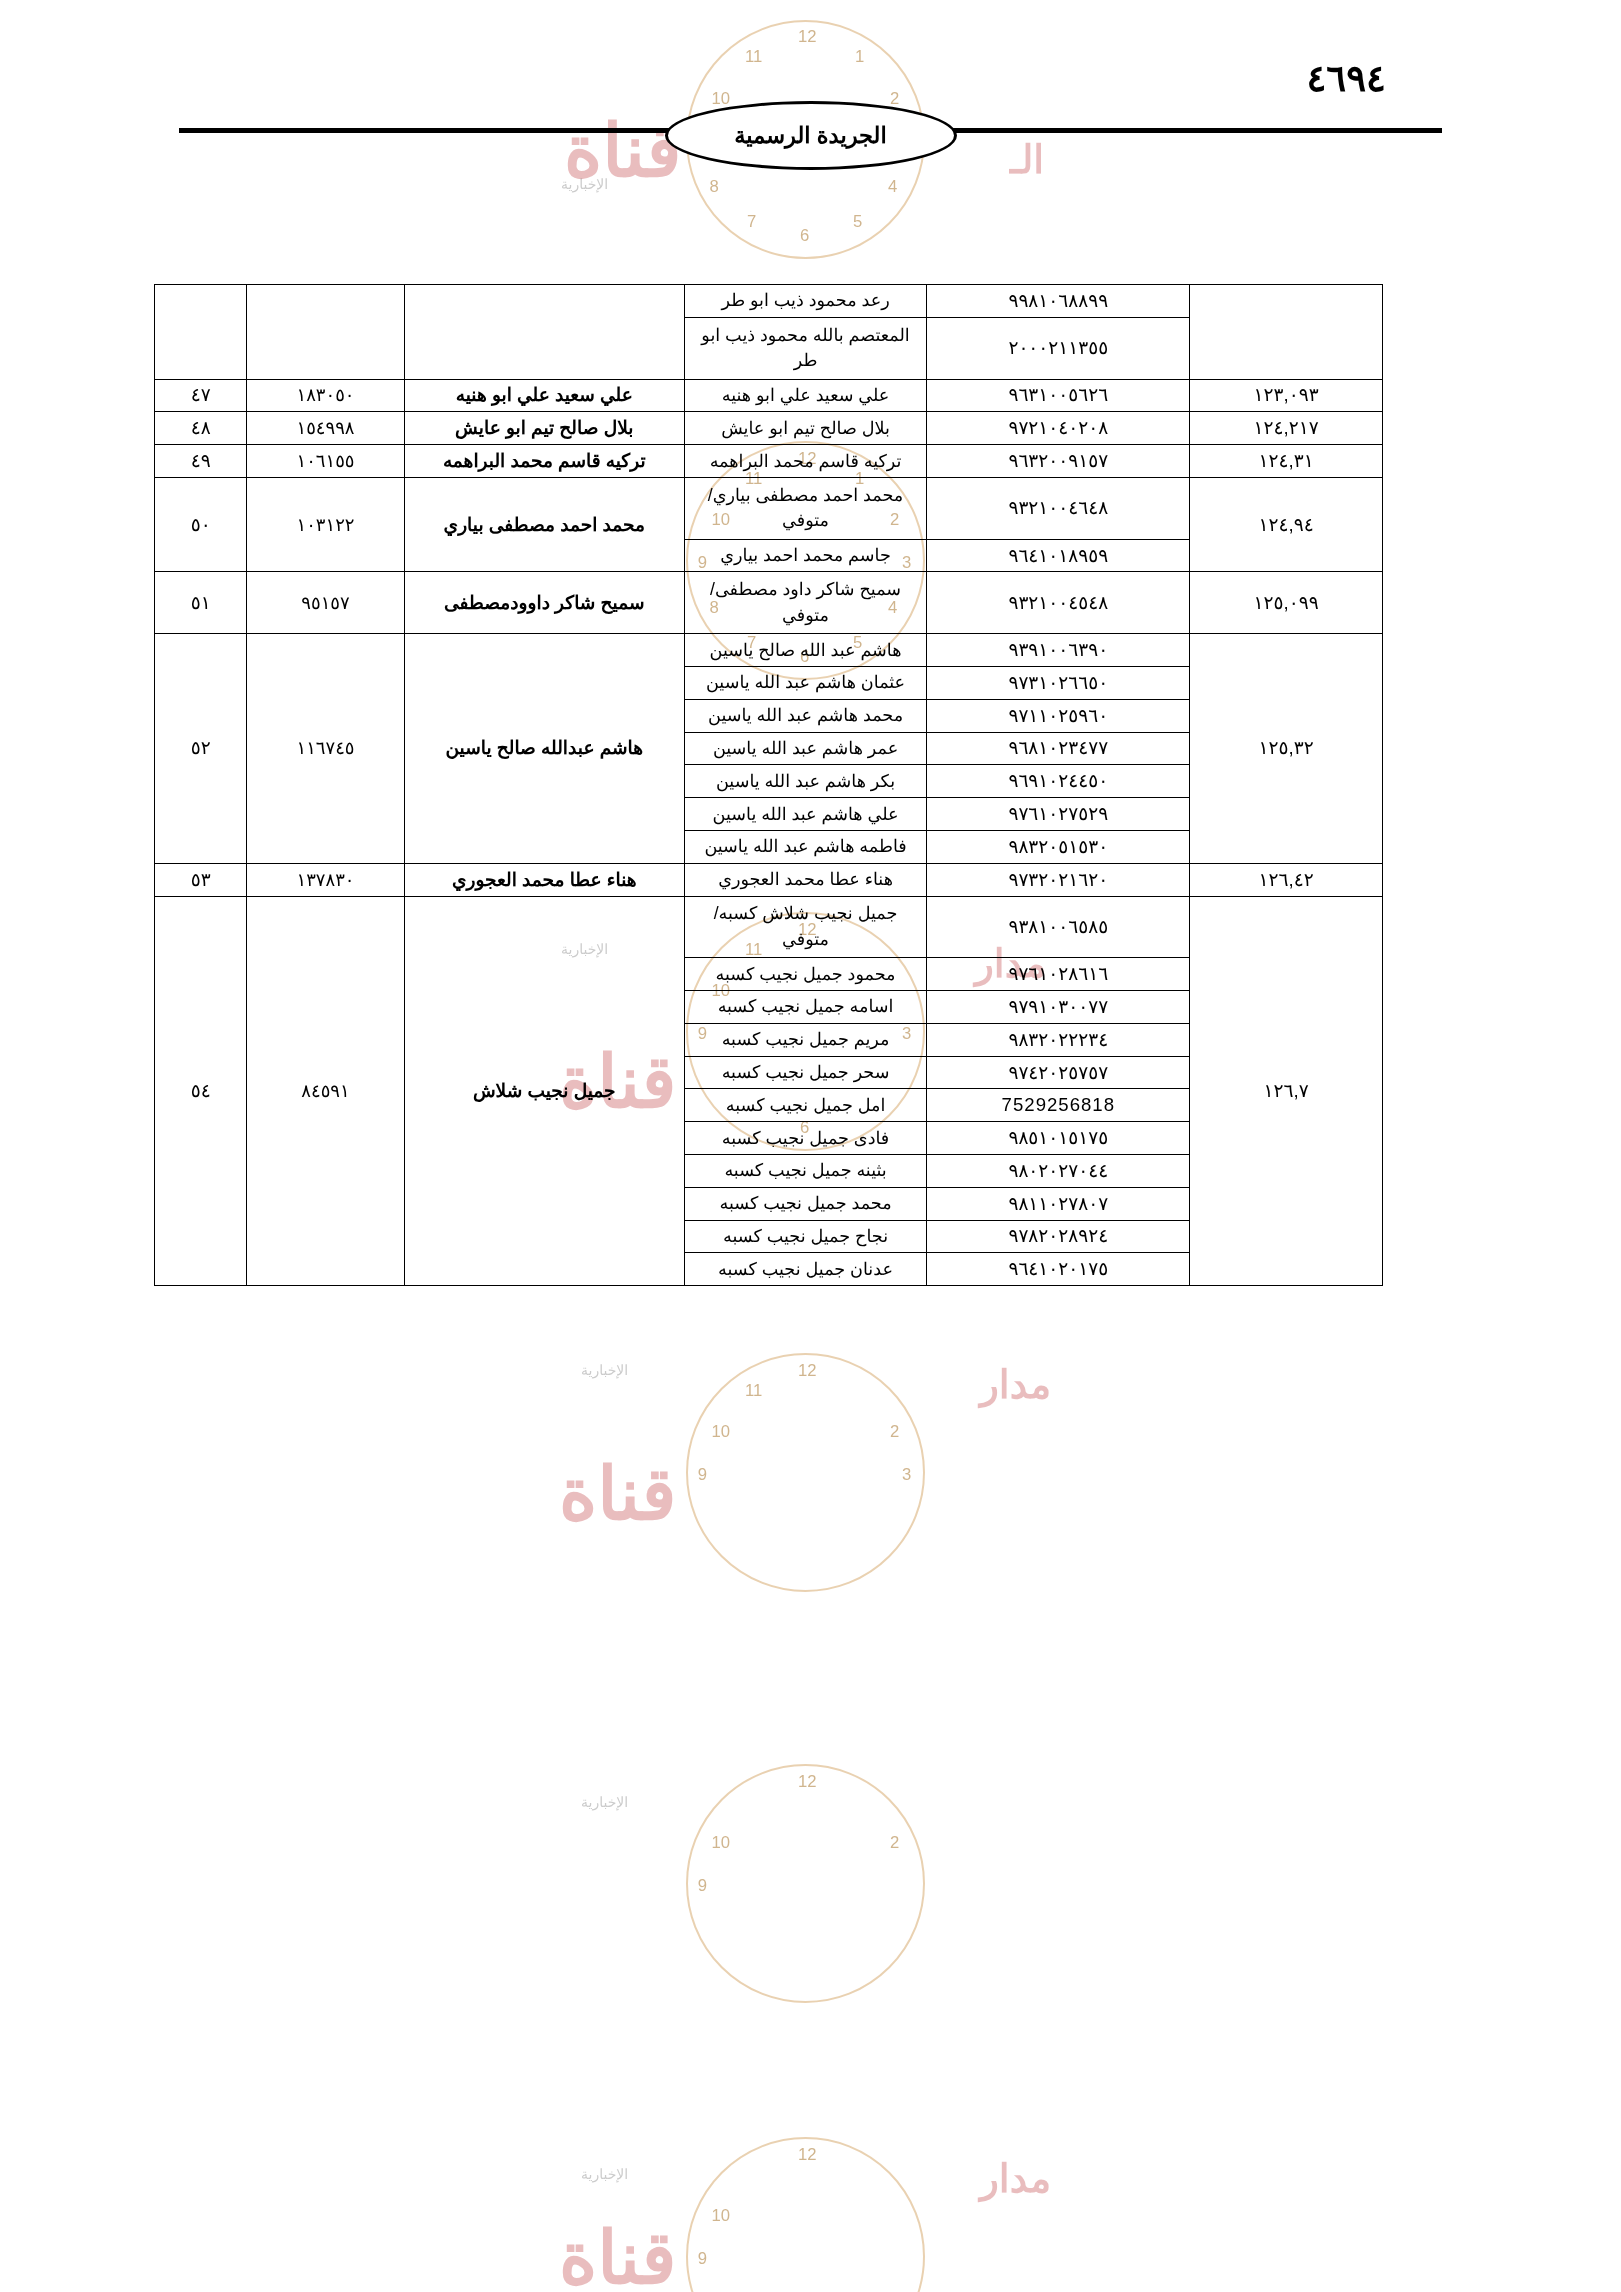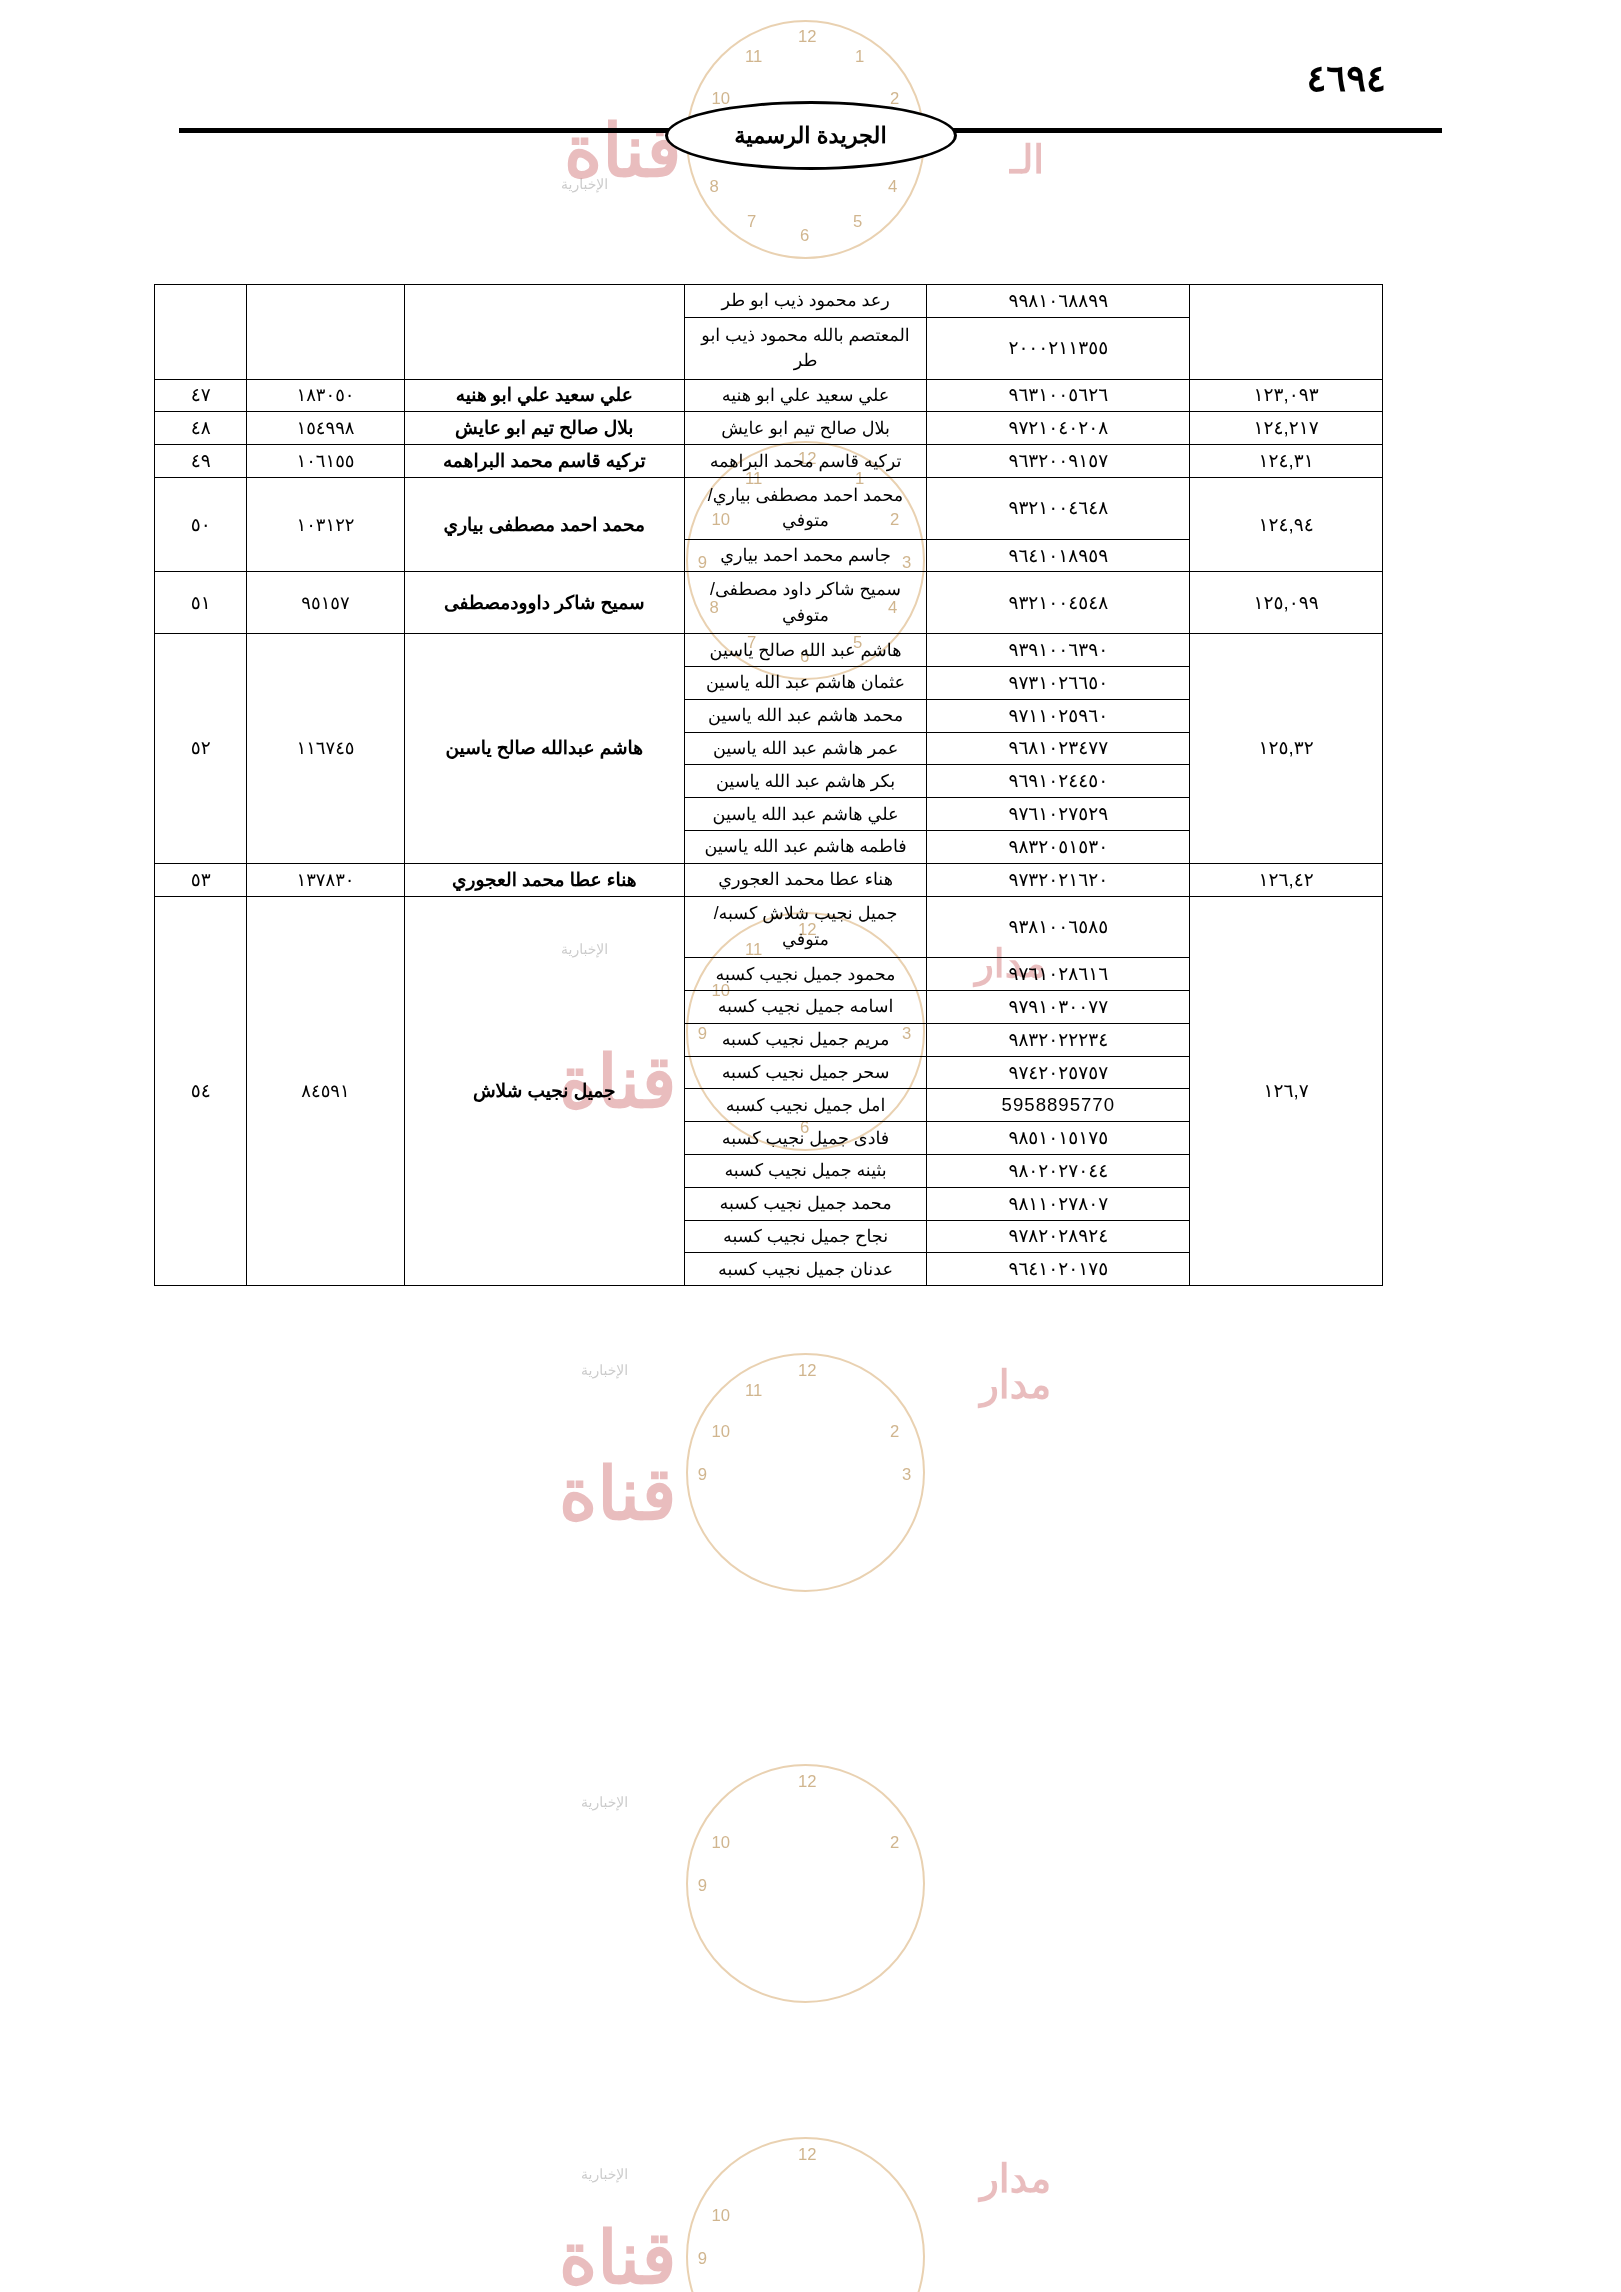--- a/index.html
+++ b/index.html
@@ -346,21 +346,21 @@
       </tr>
       <tr>
         <td class="col-natid">٩٨٣٢٠٢٢٢٣٤</td>
         <td class="col-heir">مريم جميل نجيب كسبه</td>
       </tr>
       <tr>
         <td class="col-natid">٩٧٤٢٠٢٥٧٥٧</td>
         <td class="col-heir">سحر جميل نجيب كسبه</td>
       </tr>
       <tr>
-        <td class="col-natid">5958895770</td>
+        <td class="col-natid">7529256818</td>
         <td class="col-heir">امل جميل نجيب كسبه</td>
       </tr>
       <tr>
         <td class="col-natid">٩٨٥١٠١٥١٧٥</td>
         <td class="col-heir">فادى جميل نجيب كسبه</td>
       </tr>
       <tr>
         <td class="col-natid">٩٨٠٢٠٢٧٠٤٤</td>
         <td class="col-heir">بثينه جميل نجيب كسبه</td>
       </tr>

